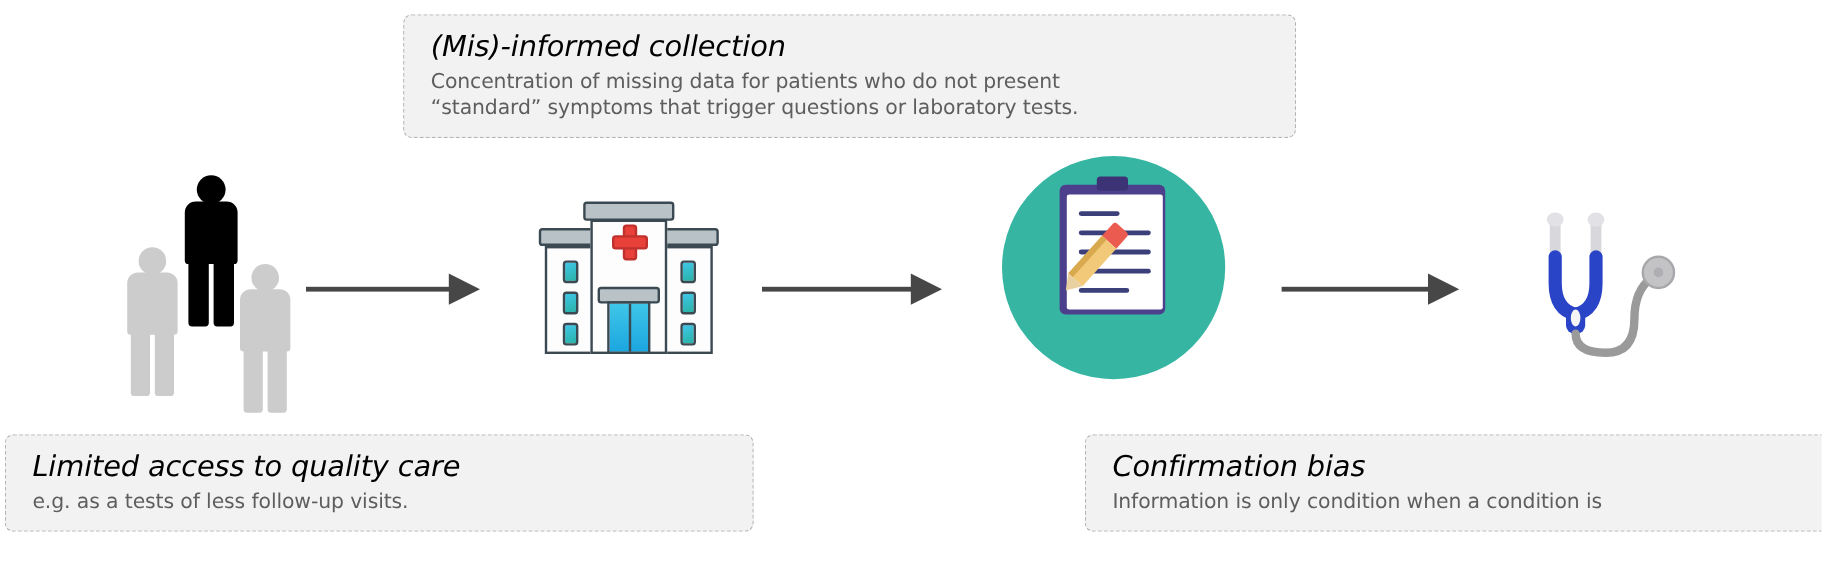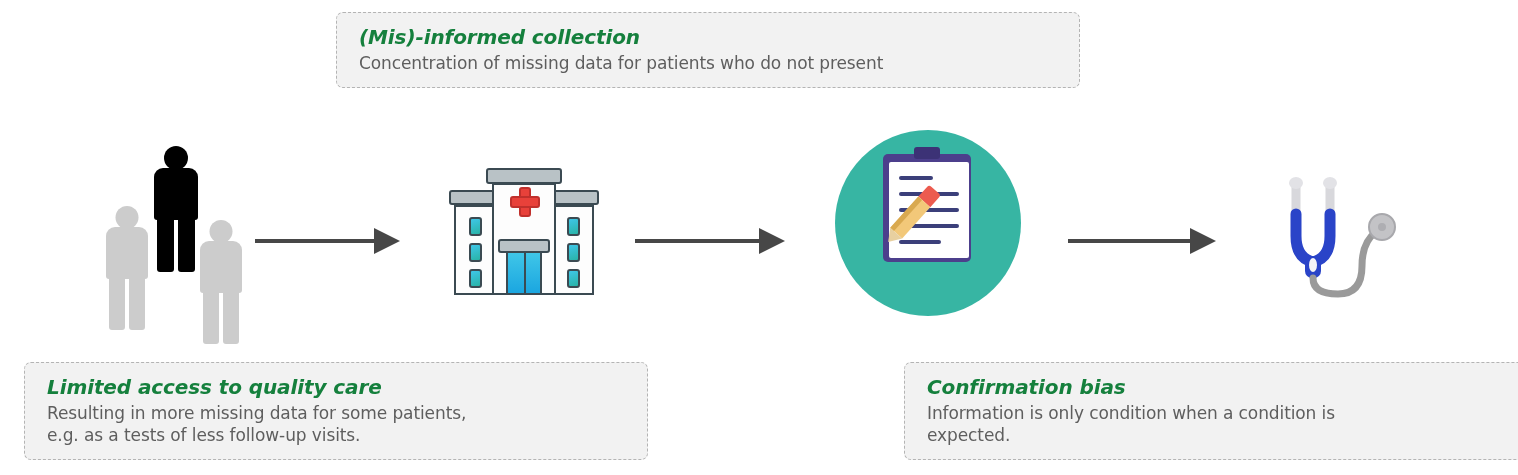--- a/index.html
+++ b/index.html
@@ -21,36 +21,36 @@
     box-sizing: border-box;
     background: #f2f2f2;
     border: 1px dashed #b4b4b4;
     border-radius: 7px;
     padding: 11px 20px 13px 22px;
     color: #5b5b5b;
     line-height: 1.30;
   }
   .note-title {
     font-style: italic;
-    font-weight: bold;
-    font-size: 20px;
-    color: #15803d;
+    font-weight: normal;
+    font-size: 24px;
+    color: #000000;
     letter-spacing: -0.1px;
     margin-bottom: 2px;
     white-space: nowrap;
   }
   .note-body {
     font-size: 17px;
     color: #5e5e5e;
     letter-spacing: -0.1px;
   }
   .note-body span { display: block; white-space: nowrap; }
 
   #note-misinformed { left: 336px; top: 12px;  width: 744px; }
-  #note-access      { left: 24px;  top: 362px; width: 624px; }
+  #note-access      { left: 4px;  top: 362px; width: 624px; }
   #note-confirm     { left: 904px; top: 362px; width: 624px; }
 
   
   #flow { position: absolute; left: 0; top: 130px; width: 1518px; height: 210px; }
 
   .icon-slot { position: absolute; }
 
   
   #people { left: 98px; top: 8px; width: 160px; height: 195px; }
   .person { position: absolute; }
@@ -164,36 +164,35 @@
   
   .nosel { user-select: none; }
 </style>
 </head>
 <body>
 
 <div class="note nosel" id="note-misinformed">
   <div class="note-title">(Mis)-informed collection</div>
   <div class="note-body">
     <span>Concentration of missing data for patients who do not present</span>
+    <span>“standard” symptoms that trigger questions or laboratory tests.</span>
   </div>
 </div>
 
 <div class="note nosel" id="note-access">
   <div class="note-title">Limited access to quality care</div>
   <div class="note-body">
-    <span>Resulting in more missing data for some patients,</span>
     <span>e.g. as a tests of less follow-up visits.</span>
   </div>
 </div>
 
 <div class="note nosel" id="note-confirm">
   <div class="note-title">Confirmation bias</div>
   <div class="note-body">
     <span>Information is only condition when a condition is</span>
-    <span>expected.</span>
   </div>
 </div>
 
 <div id="flow">
 
   <div class="icon-slot" id="people">
 
     <div class="person" style="left:4px; top:68px; width:50px; height:124px;">
       <div class="head" style="width:23px;height:23px;background:#cccccc;"></div>
       <div class="body" style="left:4px;top:21px;width:42px;height:52px;background:#cccccc;"></div>

